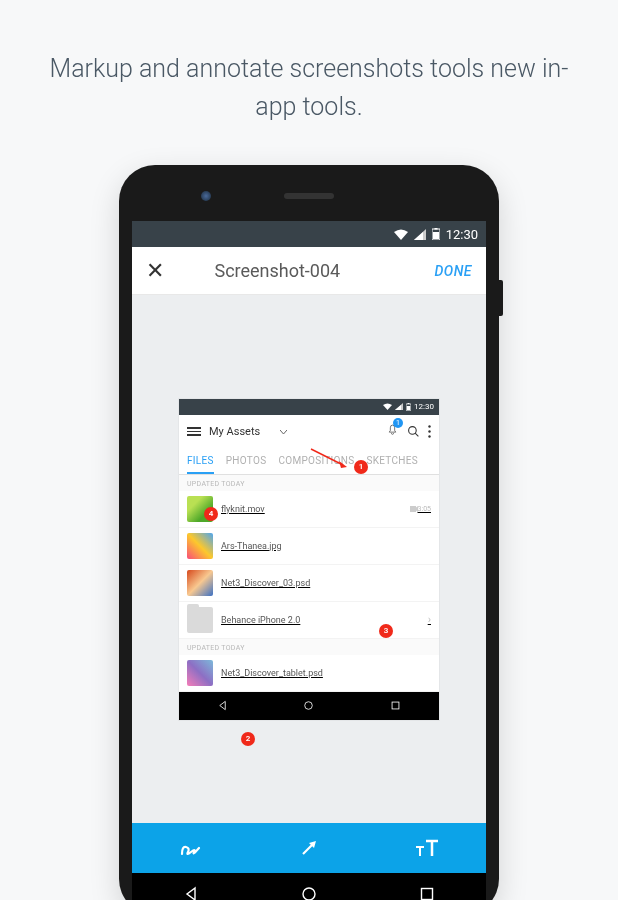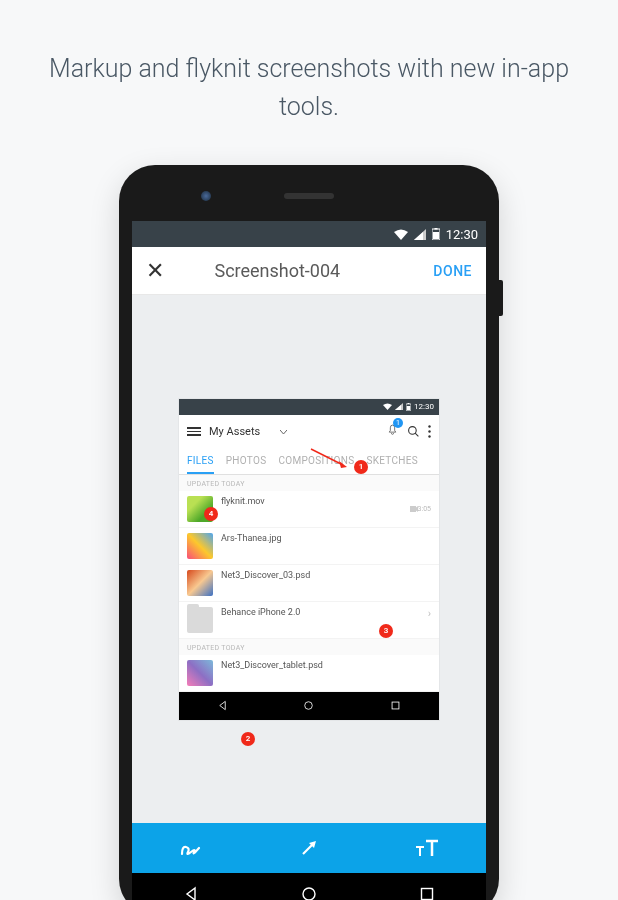--- a/index.html
+++ b/index.html
@@ -80,21 +80,21 @@
     .appbar {
       height: 48px;
       display: flex;
       align-items: center;
       padding: 0 14px;
       border-bottom: 1px solid #e8e8e8;
       box-shadow: 0 1px 2px rgba(0,0,0,0.05);
     }
     .appbar-close { font-size: 22px; color: #333; margin-right: 18px; cursor: pointer; }
     .appbar-title { flex: 1; font-size: 18px; color: #5a5a5a; font-weight: 400; margin-left: 32px; }
-    .appbar-done { color: #2aa0f5; font-size: 14px; font-weight: 500; letter-spacing: 0.5px; }
+    .appbar-done { color: #2aa0f5; font-size: 14px; font-weight: 500; letter-spacing: 0.5px; font-style: italic; }
     .editor-area {
       flex: 1;
       background: #eceef0;
       display: flex;
       align-items: center;
       justify-content: center;
       padding: 10px;
     }
     .inner-screenshot {
       width: 260px;
@@ -143,24 +143,26 @@
     .inner-tab.active { color: #2aa0f5; border-bottom: 2px solid #2aa0f5; }
     .section-label {
       font-size: 7px;
       color: #b8b8b8;
       padding: 5px 8px 3px;
       letter-spacing: 0.3px;
       background: #fafafa;
     }
     .file-row {
       display: flex;
+      align-items: center;
       padding: 5px 8px;
       gap: 8px;
       border-bottom: 1px solid #f3f3f3;
       position: relative;
+      text-decoration: underline;
     }
     .file-thumb {
       width: 26px; height: 26px; border-radius: 2px;
       background: linear-gradient(135deg, #888, #aaa);
       flex-shrink: 0;
     }
     .file-thumb.t1 { background: linear-gradient(135deg, #b9e053 30%, #4ea829 70%); }
     .file-thumb.t2 { background: linear-gradient(45deg, #f94c7a, #fcc82c, #4da5f0); }
     .file-thumb.t3 { background: linear-gradient(135deg, #d6491c, #f8c890, #3b70c4); }
     .file-thumb.t4 { background: linear-gradient(135deg, #3b5f8f, #7a987f, #d4b56a); }
@@ -211,21 +213,21 @@
       background: #000;
       height: 42px;
       display: flex;
       justify-content: space-around;
       align-items: center;
     }
   </style>
 </head>
 <body>
 
-<div class="headline">Markup and flyknit screenshots with new in-app tools.</div>
+<div class="headline">Markup and annotate screenshots tools new in-app tools.</div>
 
 <div class="phone-frame">
   <div class="phone-camera"></div>
   <div class="phone-button"></div>
 
   <div class="screen">
 
     <div class="statusbar">
       <svg width="14" height="11" viewBox="0 0 14 11">
           <path d="M7 11 L0 3 Q7 -2 14 3 Z" fill="#fff"></path>

